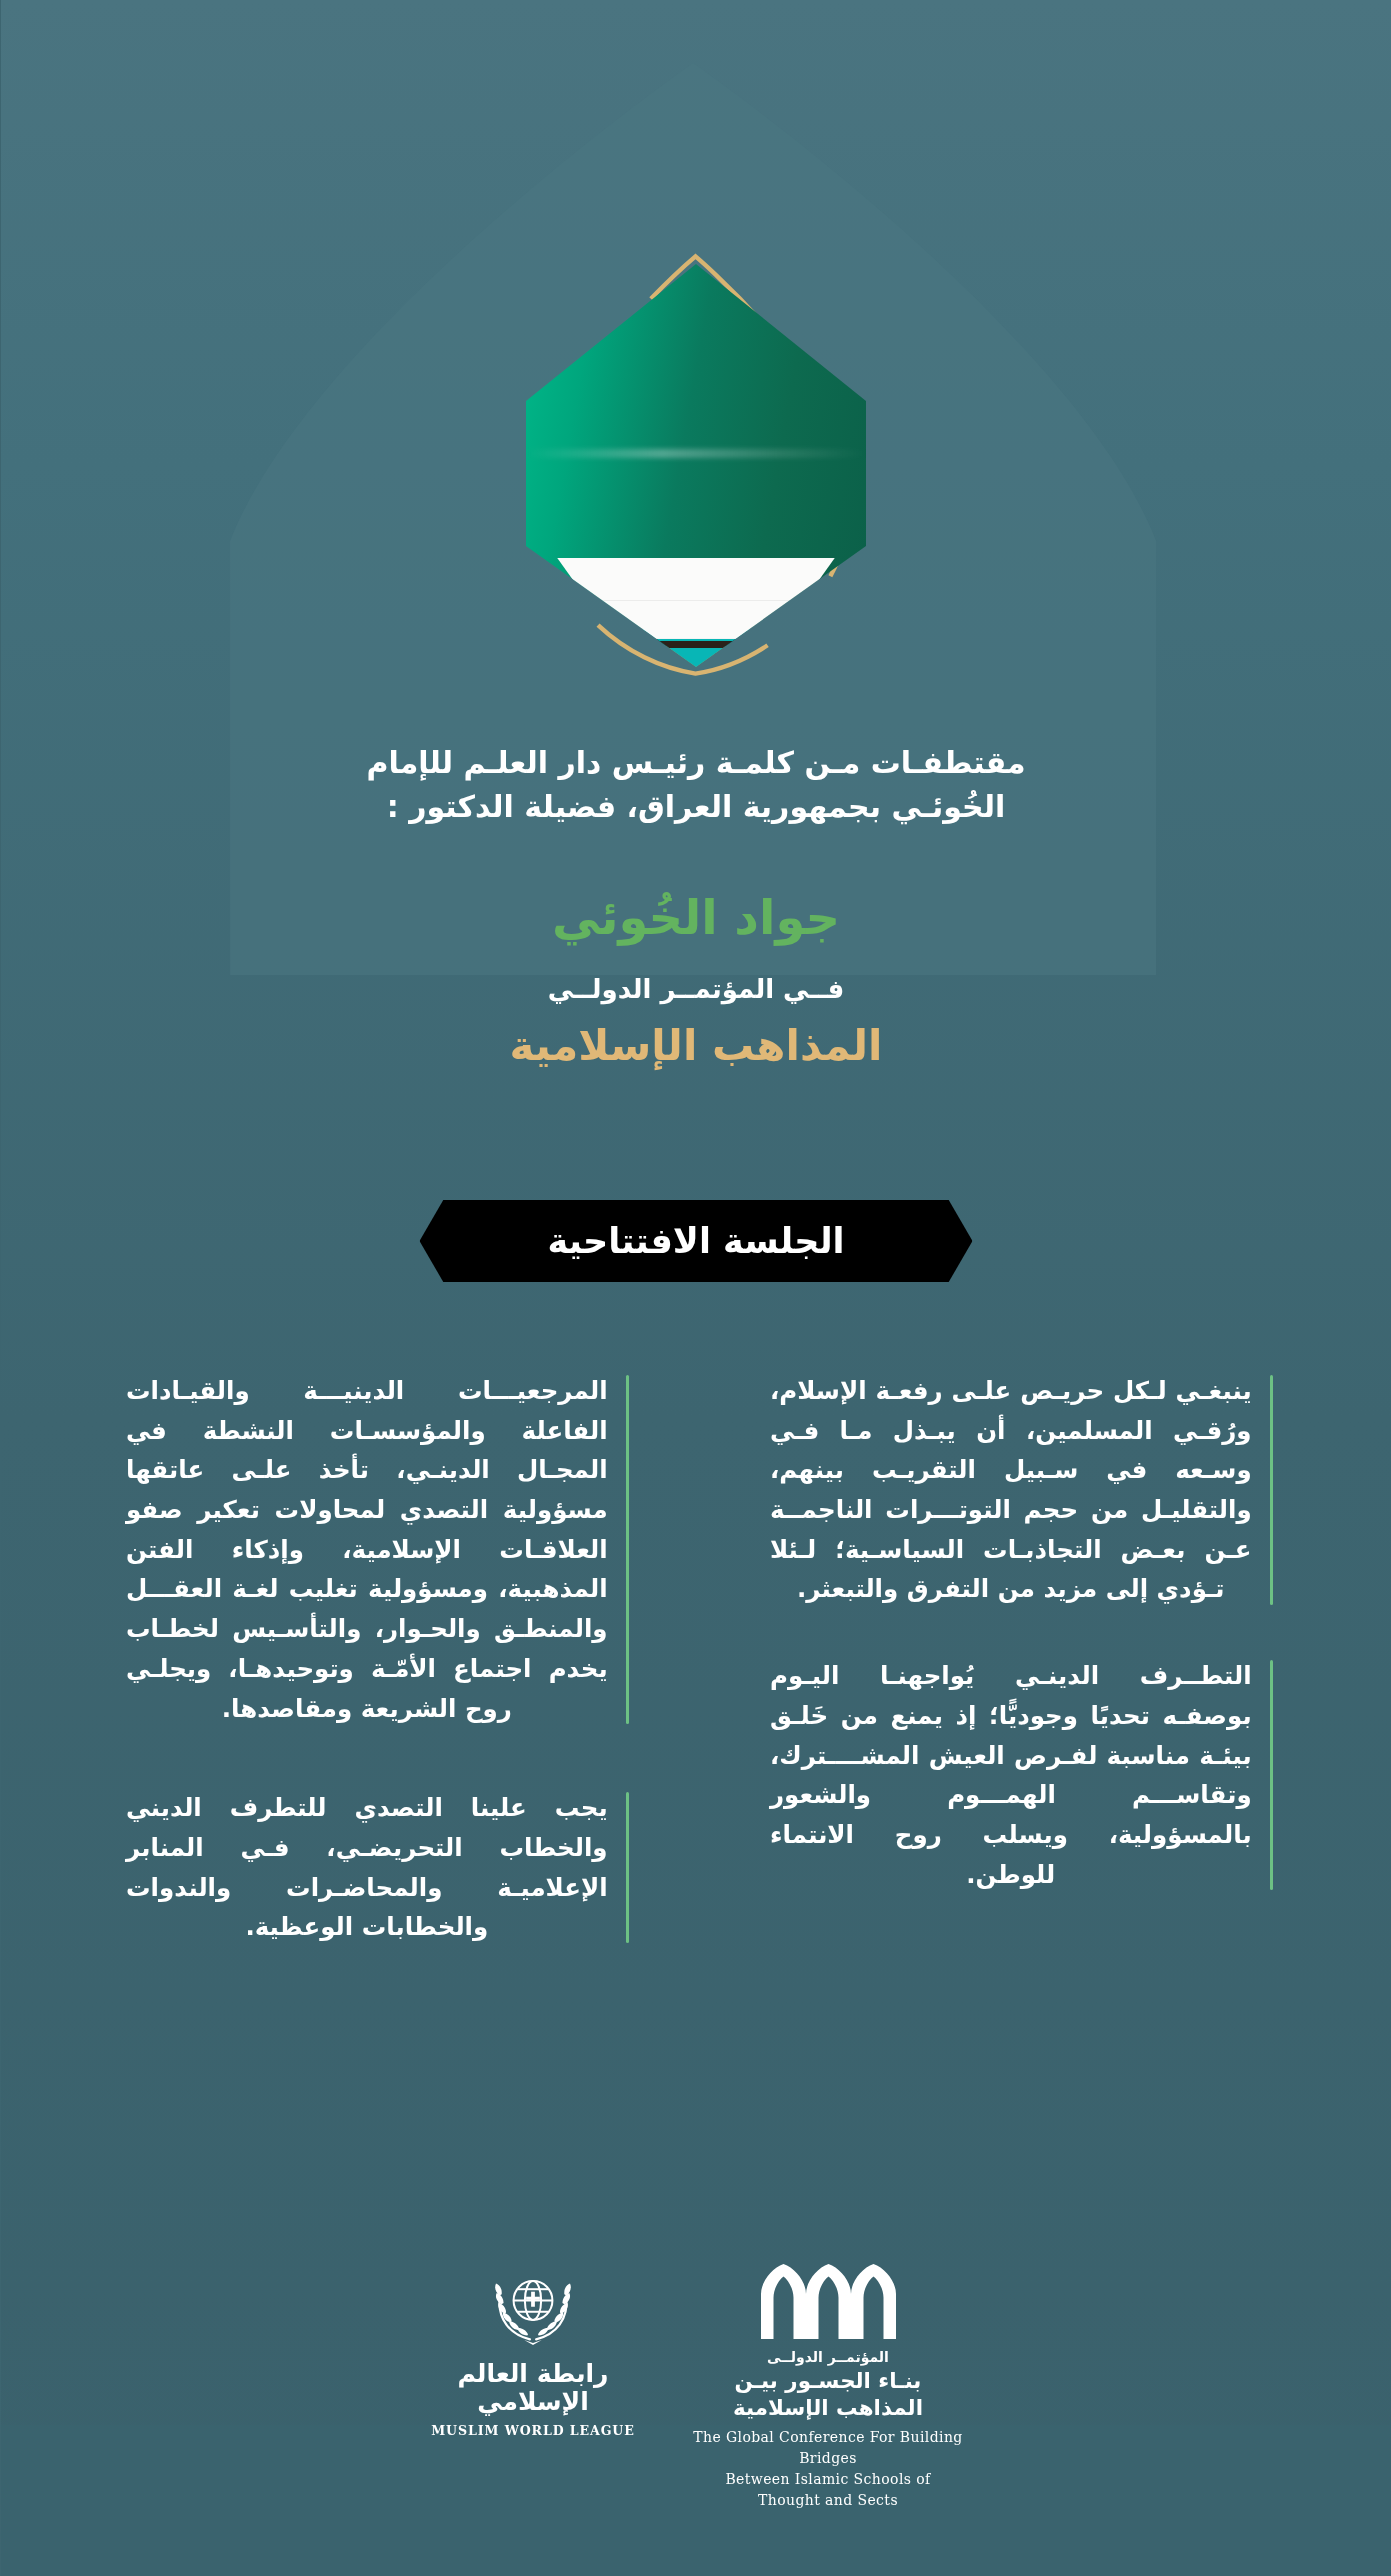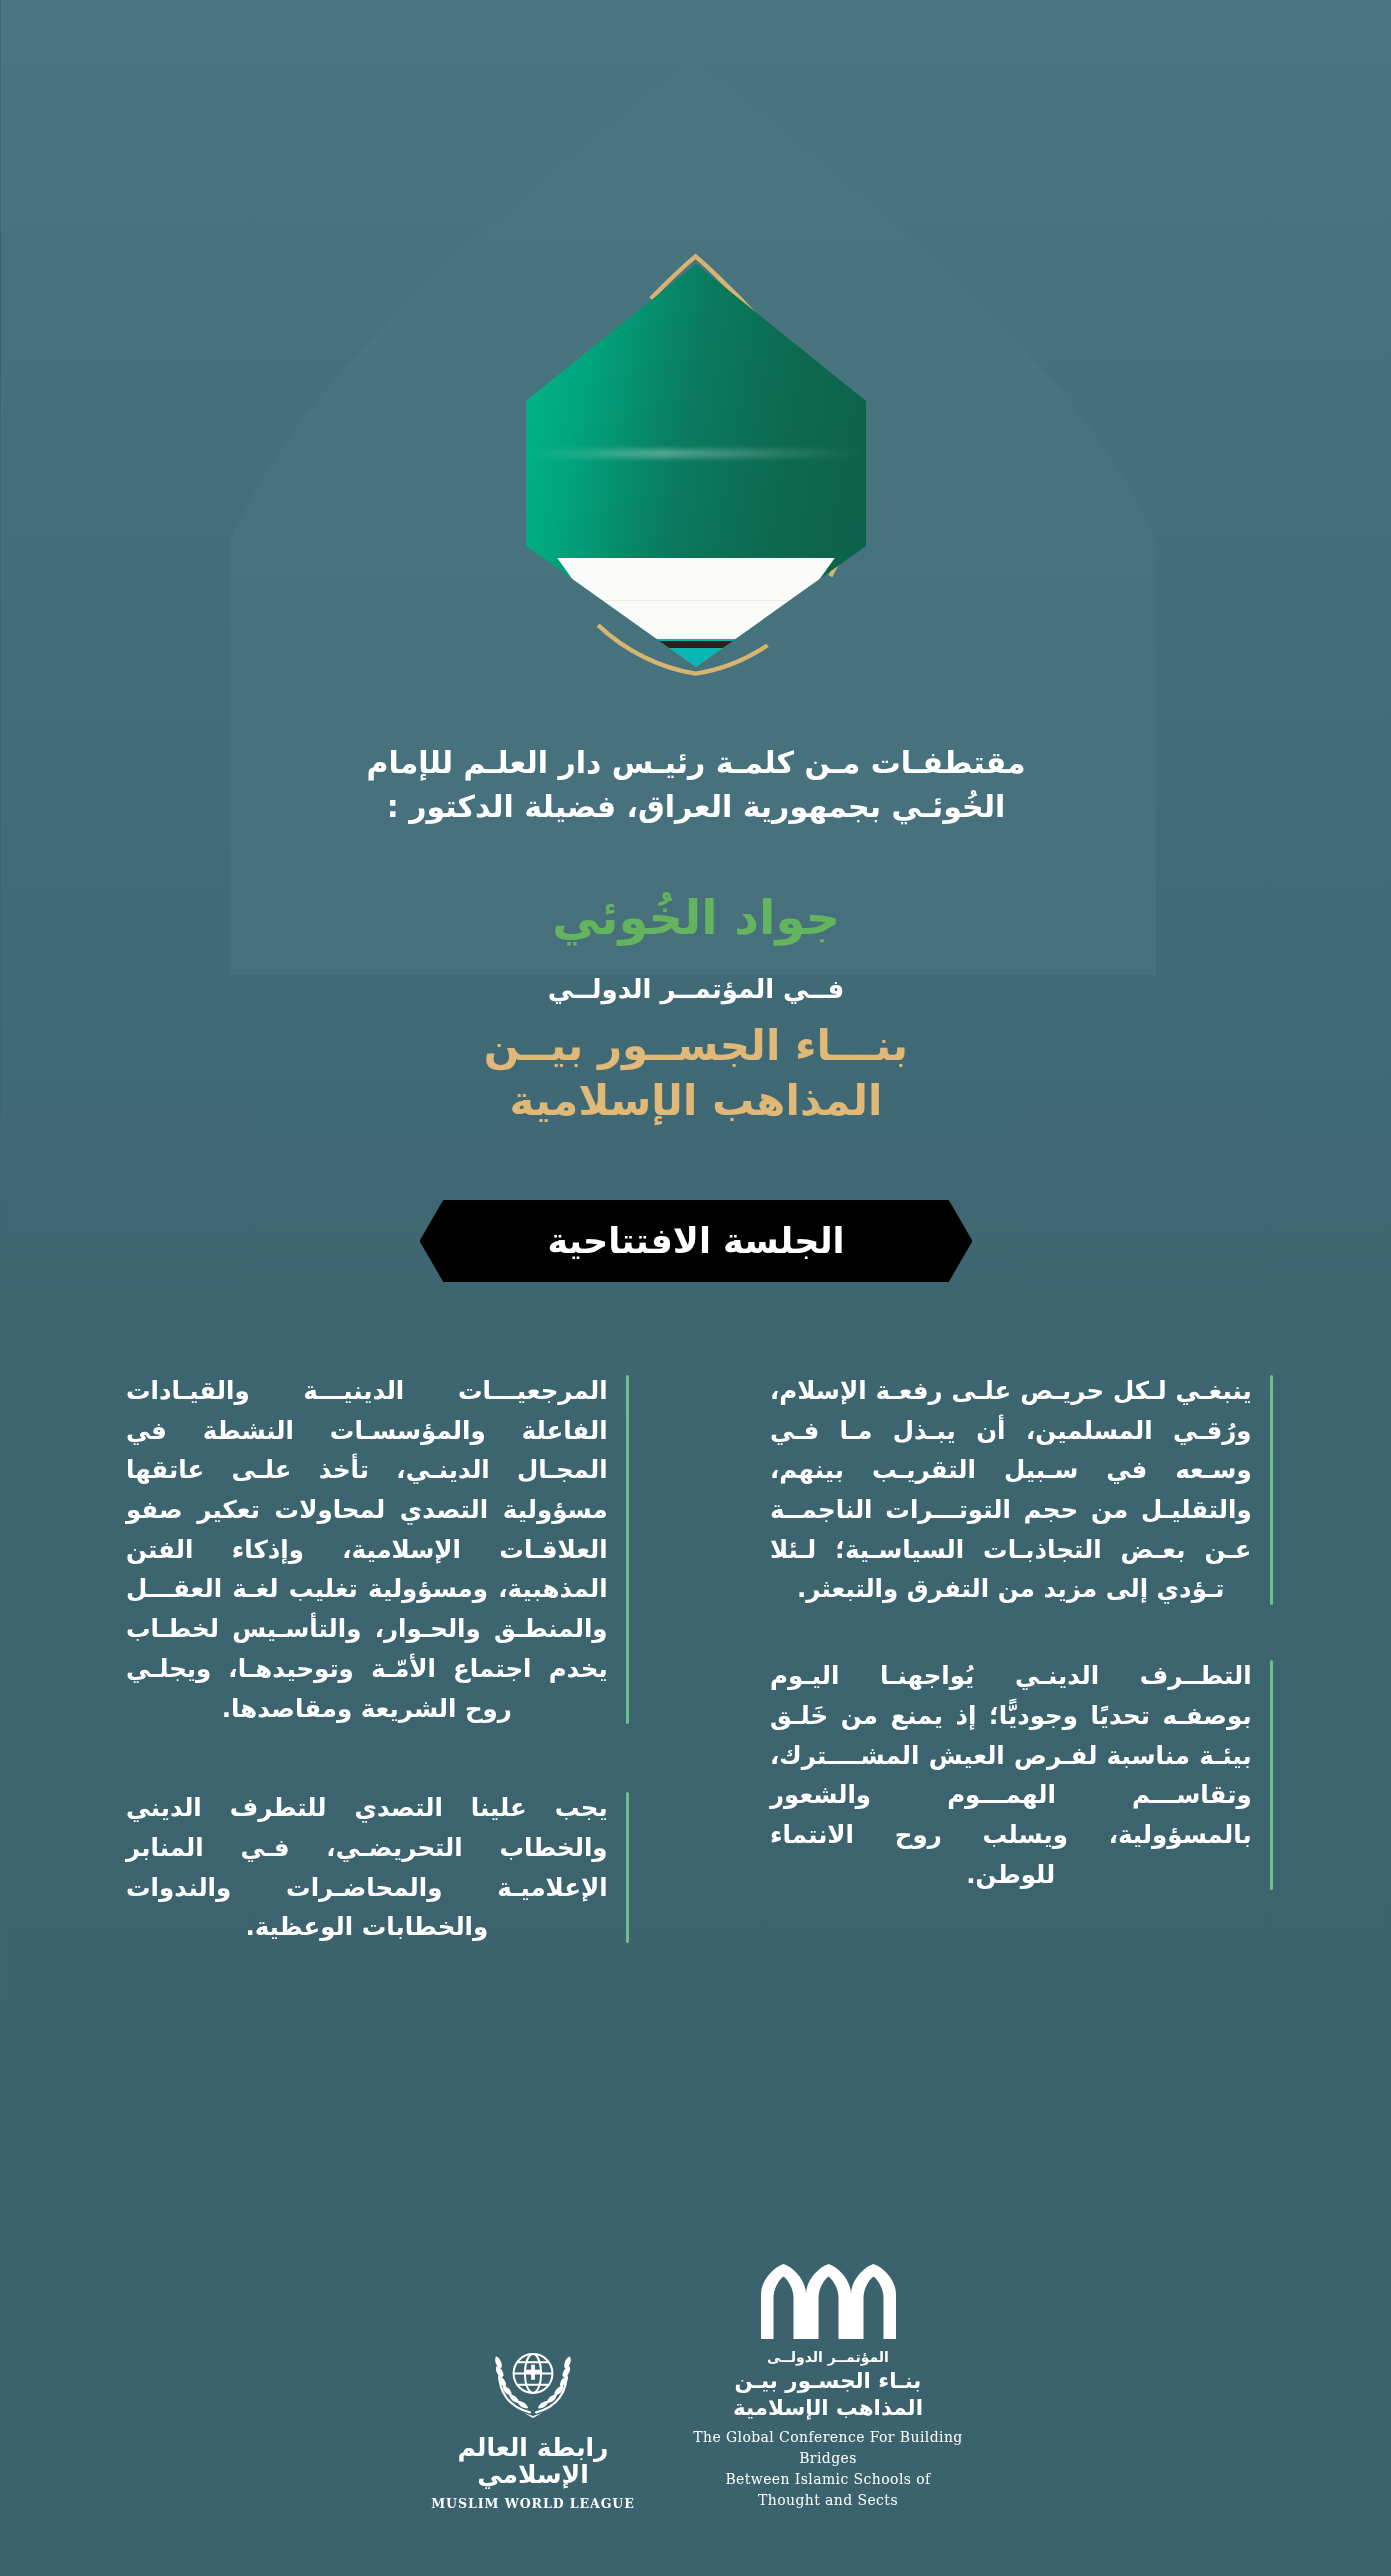--- a/index.html
+++ b/index.html
@@ -191,21 +191,21 @@
     text-align-last:center;
   }
   .quote .rule{
     position:absolute; right:0; top:3.8px; bottom:3.8px;
     width:3.1px; background:#6dc184; border-radius:1.9px;
   }
 
   
   .footer{
     position:absolute; left:0; bottom:65px; width:1392px;
-    display:flex; align-items:flex-end; justify-content:center; gap:56px;
+    display:flex; align-items:flex-start; justify-content:center; gap:56px;
   }
   .logo-conf{ width:270px; text-align:center; }
   .logo-conf .arches{ display:block; margin:0 auto 10px; }
   .logo-conf .l1{ color:#fff; font-size:14px; font-weight:600; letter-spacing:2.5px; margin-bottom:3.8px; }
   .logo-conf .l2{ color:#fff; font-size:21.4px; font-weight:800; line-height:1.22; letter-spacing:0.6px; }
   .logo-conf .l3{
     color:#fff; font-size:14px; line-height:1.5; margin-top:6.3px;
     font-family:"DejaVu Serif","Liberation Serif",serif; letter-spacing:0.4px; direction:ltr;
   }
   .logo-mwl{ width:208px; text-align:center; }
@@ -260,21 +260,20 @@
   </div>
 </div>
 
 <div class="intro">مقتطفـات مـن كلمـة رئيـس دار العلـم للإمام الخُوئـي بجمهورية العراق، فضيلة الدكتور :</div>
 
 <div class="speaker-name">جواد الخُوئي</div>
 
 <div class="conf-pre">فــي المؤتمــر الدولــي</div>
 
 <div class="conf-title">
-  <div>بنـــاء الجســور بيــن</div>
   <div>المذاهب الإسلامية</div>
 </div>
 
 <div class="session-chip">
   <span>الجلسة الافتتاحية</span>
 </div>
 
 <div class="columns">
 
   <div class="col right">

